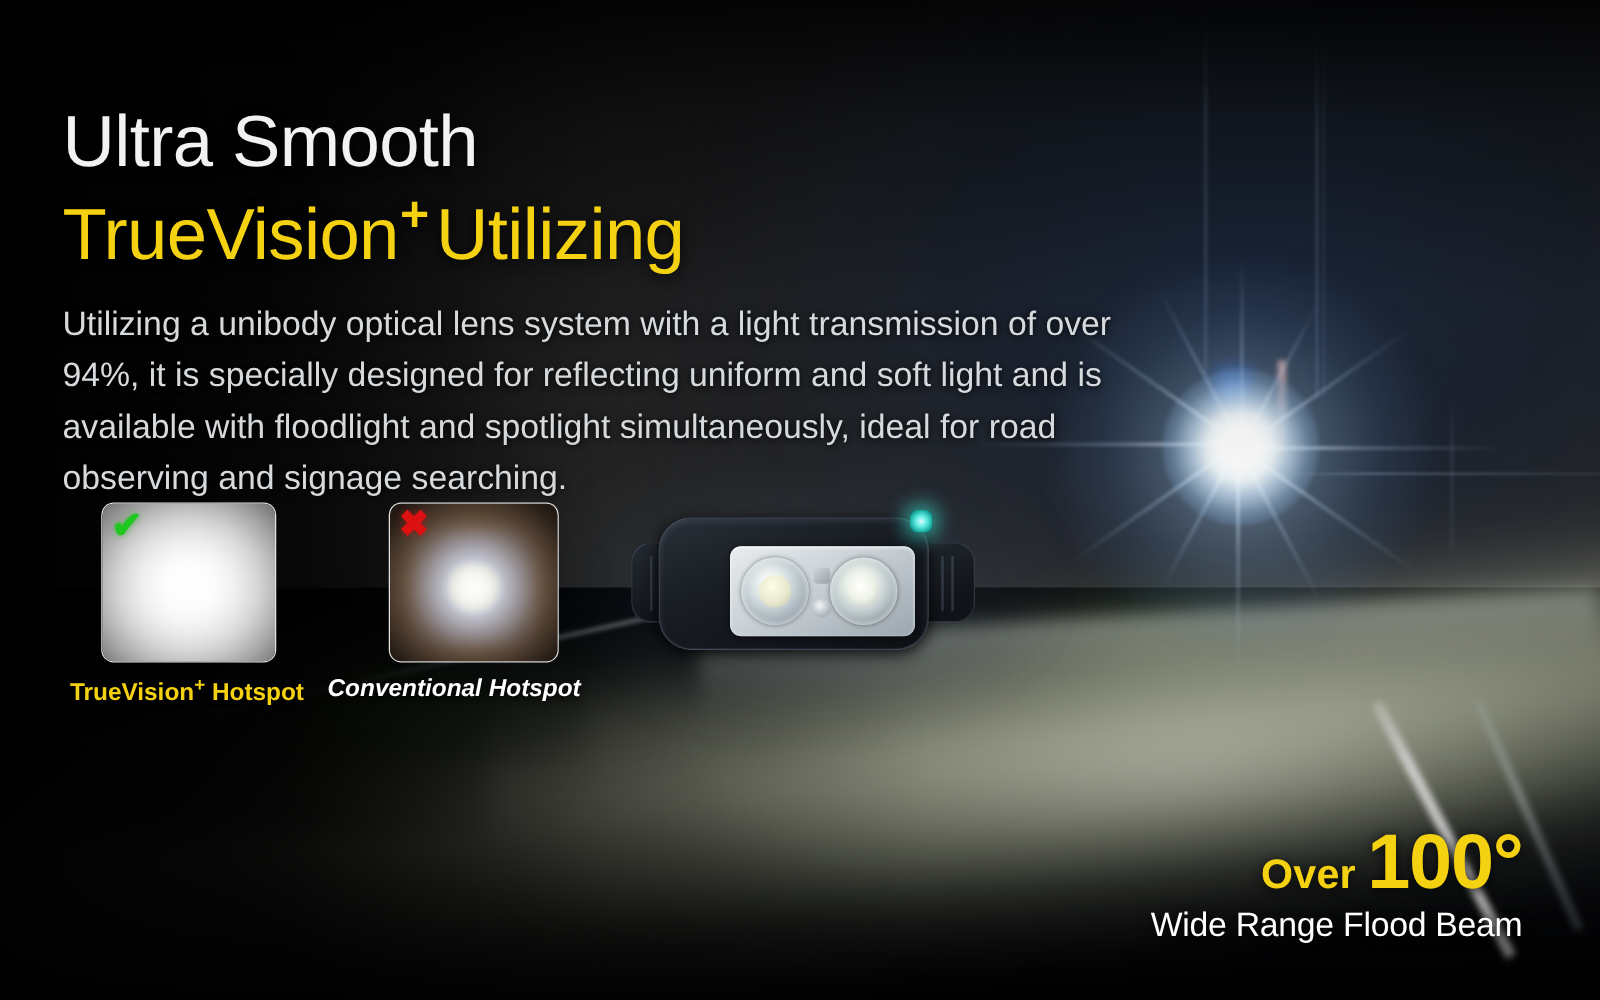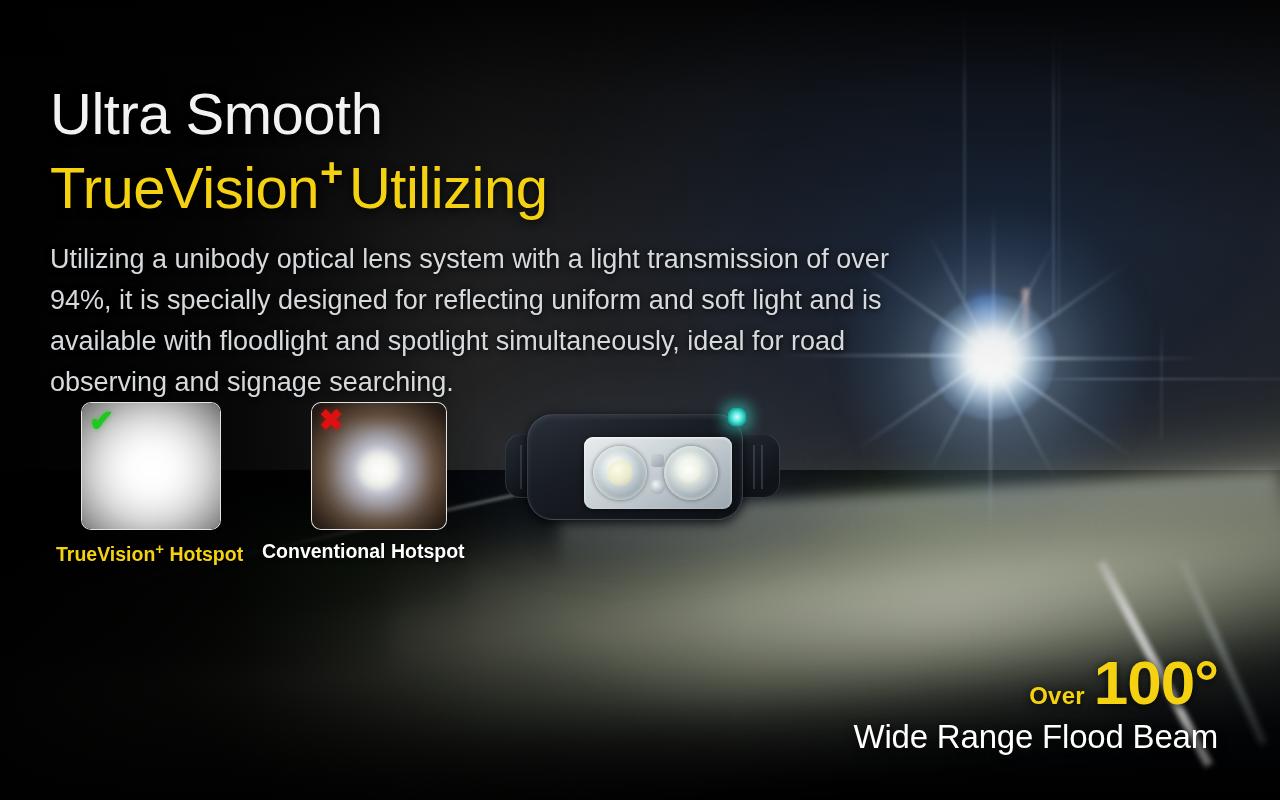--- a/index.html
+++ b/index.html
@@ -312,43 +312,43 @@
   }
   .mark.check { color:#1fc81f; text-shadow:0 0 5px rgba(20,180,20,.6); }
   .mark.cross { color:#dd1111; text-shadow:0 0 5px rgba(200,15,15,.6); font-size:29px; }
 
   .caption {
     position:absolute; top:138px;
     font-size:19.5px; font-weight:700; white-space:nowrap;
     text-shadow:0 1px 5px rgba(0,0,0,.95);
   }
   .caption.good { left:-25px; color:#f5d211; }
-  .caption.bad  { left:181px; color:#ffffff; }
+  .caption.bad  { left:181px; color:#ffffff;font-style:italic; }
   .caption .sup { font-size:15px; vertical-align:7px; font-weight:700; }
 
   
   #callout {
     position:absolute; right:62px; bottom:44px;
     text-align:right;
   }
   .over-line {
     color:#f5d211; line-height:.92; white-space:nowrap;
     text-shadow:0 2px 9px rgba(0,0,0,.85);
   }
   .over-word {
-    font-size:24px; font-weight:700; letter-spacing:.2px;
+    font-size:33px; font-weight:700; letter-spacing:.2px;
     vertical-align:baseline;
   }
   .deg-num {
     font-size:62px; font-weight:700; letter-spacing:-1px;
     margin-left:9px; vertical-align:baseline;
   }
   .flood-line {
     margin-top:7px;
-    font-size:33px; font-weight:300; color:#ffffff;
+    font-size:27px; font-weight:300; color:#ffffff;
     letter-spacing:-0.2px; white-space:nowrap;
     text-shadow:0 2px 9px rgba(0,0,0,.85);
   }
 </style>
 </head>
 <body>
 
 <div id="stage">
 
   <div class="bg-layer sky"></div>

